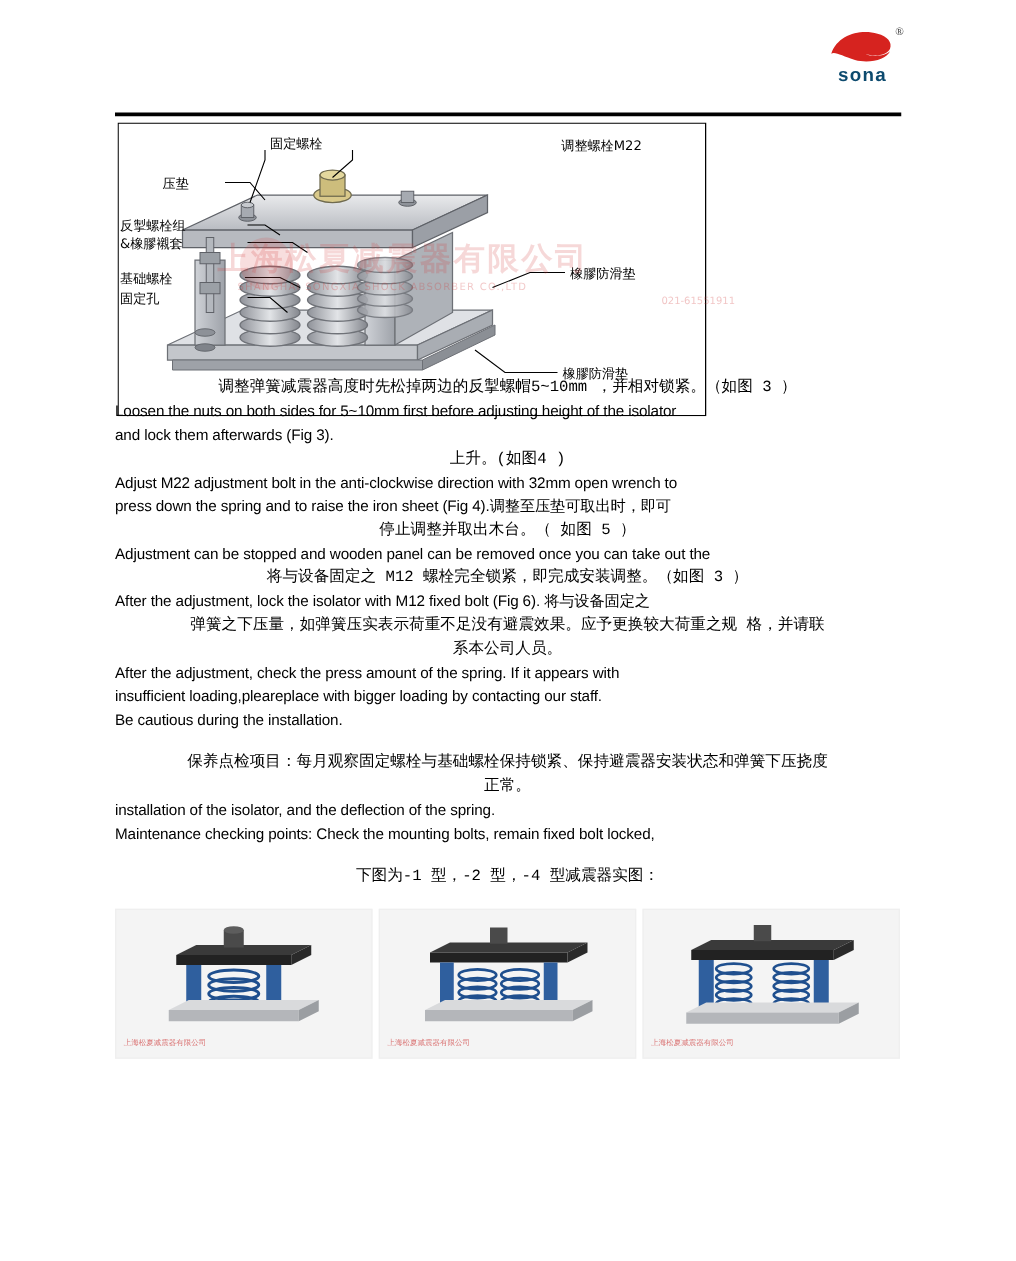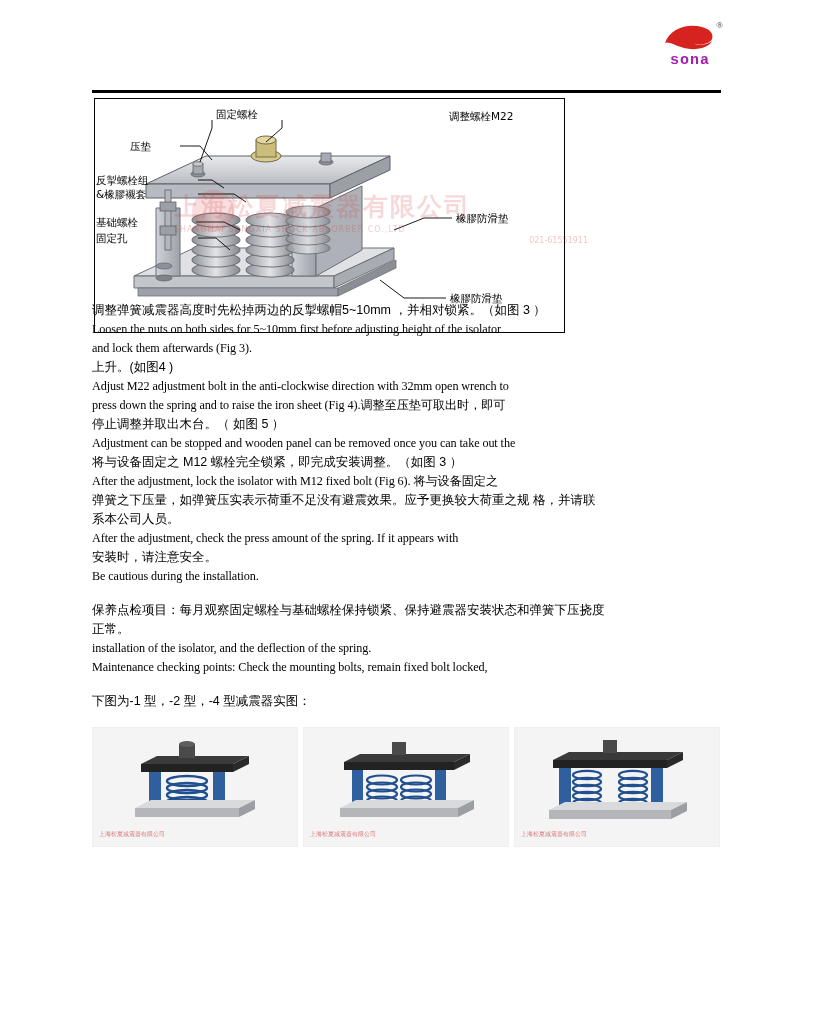--- a/index.html
+++ b/index.html
@@ -48,25 +48,25 @@
     align-items: center;
     justify-content: center;
   }
   .swoosh {
     width: 56px;
     height: 30px;
     position: relative;
   }
   .swoosh svg { display: block; }
   .sona-text {
-    font-family: Liberation Mono, monospace;
+    font-family: Liberation Sans, sans-serif;
     font-weight: bold;
     font-size: 15px;
     letter-spacing: 1px;
-    color: #a21caf;
+    color: #0c4a6e;
     margin-top: 1px;
   }
   .reg-mark {
     position: absolute;
     right: -2px;
     top: 2px;
     font-size: 9px;
     color: #333;
   }
   .logo-cn {
@@ -95,27 +95,28 @@
     margin-left: 2px;
   }
   .figure-main svg { display: block; }
 
   
   .body-text {
     margin-top: 22px;
     width: 628px;
   }
   p.cn {
-    font-family: Liberation Sans, sans-serif;
+    font-family: Liberation Mono, monospace;
     font-size: 12.5px;
     line-height: 19px;
     margin: 0;
+    text-align: center;
   }
   p.en {
-    font-family: Liberation Serif, serif;
+    font-family: Liberation Sans, sans-serif;
     font-size: 12.2px;
     line-height: 19px;
     margin: 0;
     letter-spacing: -0.1px;
   }
   .gap { height: 15px; }
 
   
   .photos {
     margin-top: 16px;
@@ -160,20 +161,21 @@
     color: rgba(210,60,60,0.20);
     letter-spacing: 2px;
     white-space: nowrap;
   }
   .wm-main .wm-en {
     font-family: "DejaVu Sans", sans-serif;
     font-size: 8px;
     color: rgba(210,60,60,0.28);
     letter-spacing: 1px;
     margin-top: 2px;
+    margin-left: 16px;
   }
   .wm-main .wm-tel {
     position: absolute;
     right: 6px;
     top: 46px;
     font-family: "DejaVu Sans", sans-serif;
     font-size: 8px;
     color: rgba(210,60,60,0.30);
   }
   .wm-circle {
@@ -333,22 +335,22 @@
     <p class="cn">停止调整并取出木台。（ 如图 5 ）</p>
     <p class="en">Adjustment can be stopped and wooden panel can be removed once you can take out the</p>
 
     <p class="cn">将与设备固定之 M12 螺栓完全锁紧，即完成安装调整。（如图 3 ）</p>
     <p class="en">
       <span>After the adjustment, lock the isolator with M12 fixed bolt (Fig 6).</span><span class="cn"> 将与设备固定之</span>
     </p>
     <p class="cn">弹簧之下压量，如弹簧压实表示荷重不足没有避震效果。应予更换较大荷重之规 格，并请联</p>
     <p class="cn">系本公司人员。</p>
     <p class="en">After the adjustment, check the press amount of the spring. If it appears with</p>
-
-    <p class="cn">安装时，请注意安全。</p>
+    <p class="en">insufficient loading,pleareplace with bigger loading by contacting our staff.</p>
+
     <p class="en">Be cautious during the installation.</p>
 
     <div class="gap"></div>
 
     <p class="cn">保养点检项目：每月观察固定螺栓与基础螺栓保持锁紧、保持避震器安装状态和弹簧下压挠度</p>
     <p class="cn">正常。</p>
     <p class="en">installation of the isolator, and the deflection of the spring.</p>
     <p class="en">Maintenance checking points: Check the mounting bolts, remain fixed bolt locked,</p>
 
     <div class="gap"></div>

